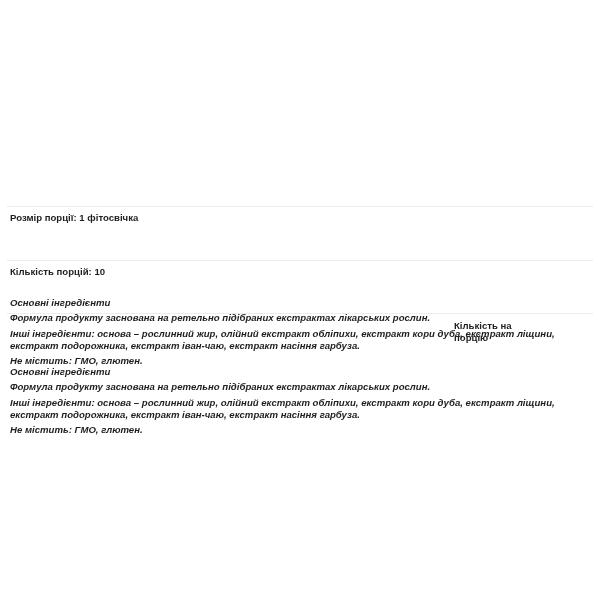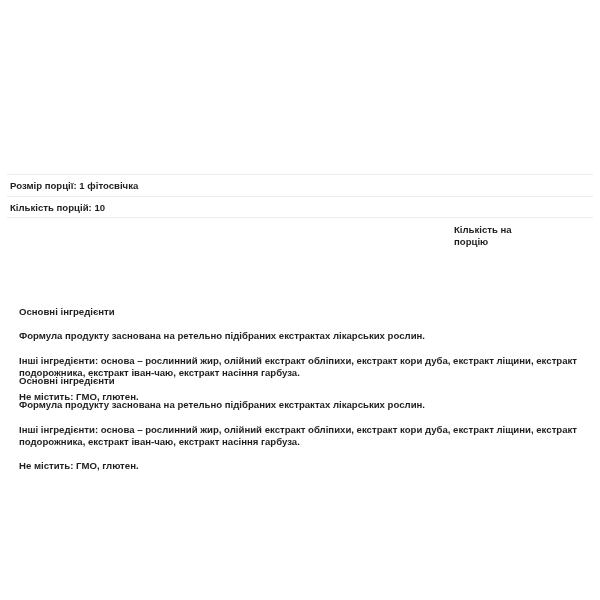--- a/index.html
+++ b/index.html
@@ -22,20 +22,21 @@
       left: 7px;
       top: 174px;
       width: 586px;
     }
     .row {
       border-top: 1px solid #ececec;
       box-sizing: border-box;
       padding-left: 3px;
       display: flex;
       align-items: center;
+      margin-top: 32px;
     }
     .row.serving-size { height: 22px; }
     .row.servings { height: 21px; text-align: right; }
     .row.header-row {
       height: 34px;
       align-items: flex-start;
       padding-top: 6px;
       line-height: 12px;
     }
     .row.ingredient-row {
@@ -50,21 +51,21 @@
     .ingredient-row .col-amount { padding-top: 7px; }
 
     .notes {
       position: absolute;
       left: 7px;
       width: 586px;
       line-height: 12.3px;
     }
     .notes.block-1 { top: 294px; }
     .notes.block-2 { top: 363px; }
-    .notes p { margin: 12px; }
+    .notes p { margin: 3px; font-style: italic; }
   </style>
 </head>
 <body>
 
 <div class="facts">
   <div class="row serving-size">
     <span>Розмір порції: 1 фітосвічка</span>
   </div>
   <div class="row servings">
     <span>Кількість порцій: 10</span>

